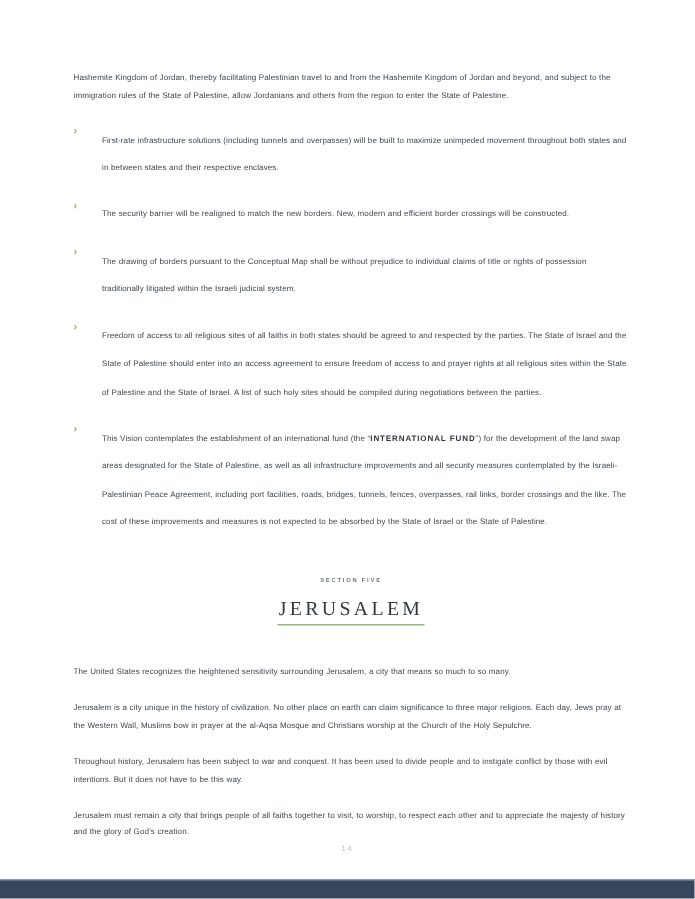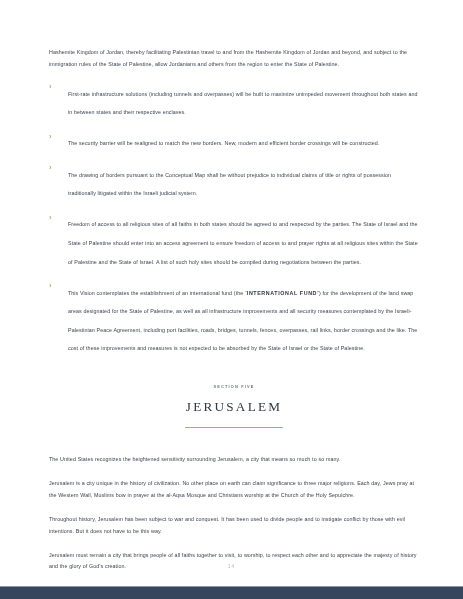--- a/index.html
+++ b/index.html
@@ -91,21 +91,21 @@
     font-weight: bold;
     text-transform: uppercase;
     margin-bottom: 7.5px;
   }
   .section-title {
     font-family: "Liberation Serif", serif;
     font-size: 13.2px;
     letter-spacing: 0.17em;
     color: #31383f;
     display: inline-block;
-    padding: 0 1px 14px 1px;
+    padding: 0 1px 4px 1px;
     border-bottom: 1.1px solid #93bb72;
     line-height: 1.05;
   }
 
   
   .jpara {
     font-size: 5.35px;
     line-height: 11.6px;
     color: #3c4450;
     letter-spacing: 0.012em;

